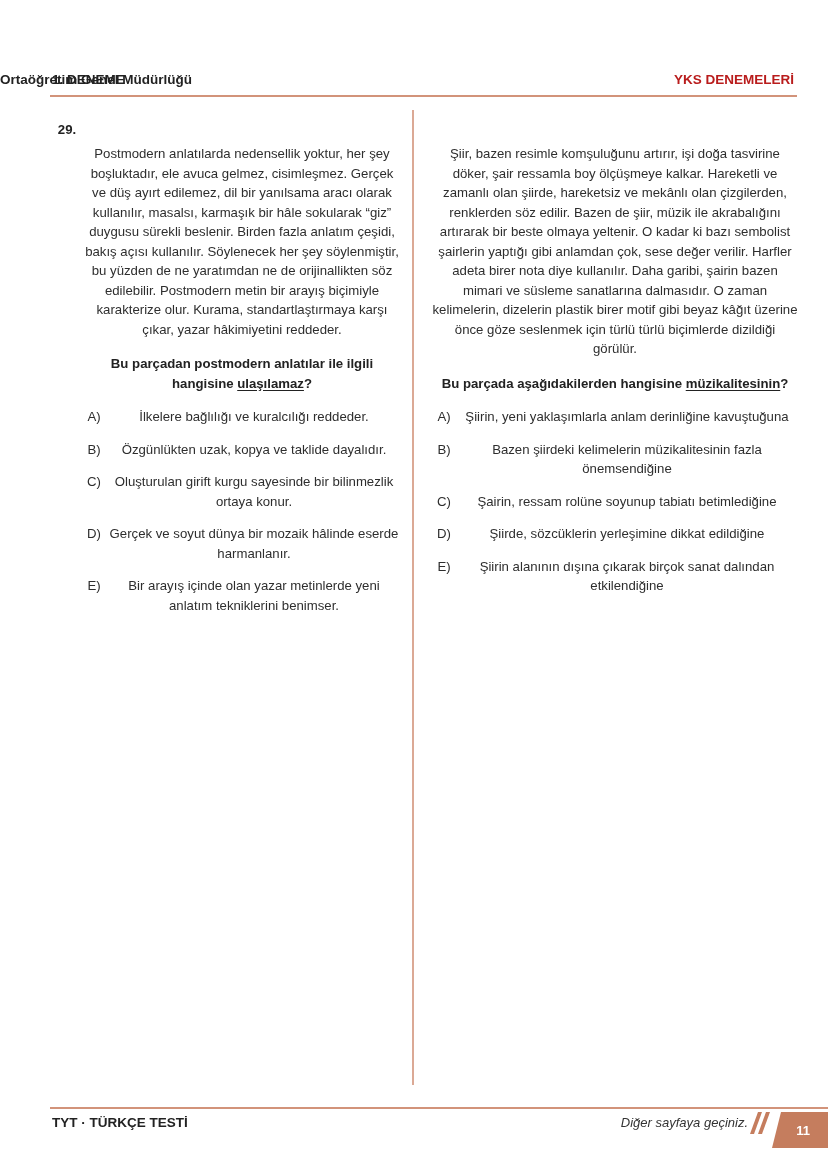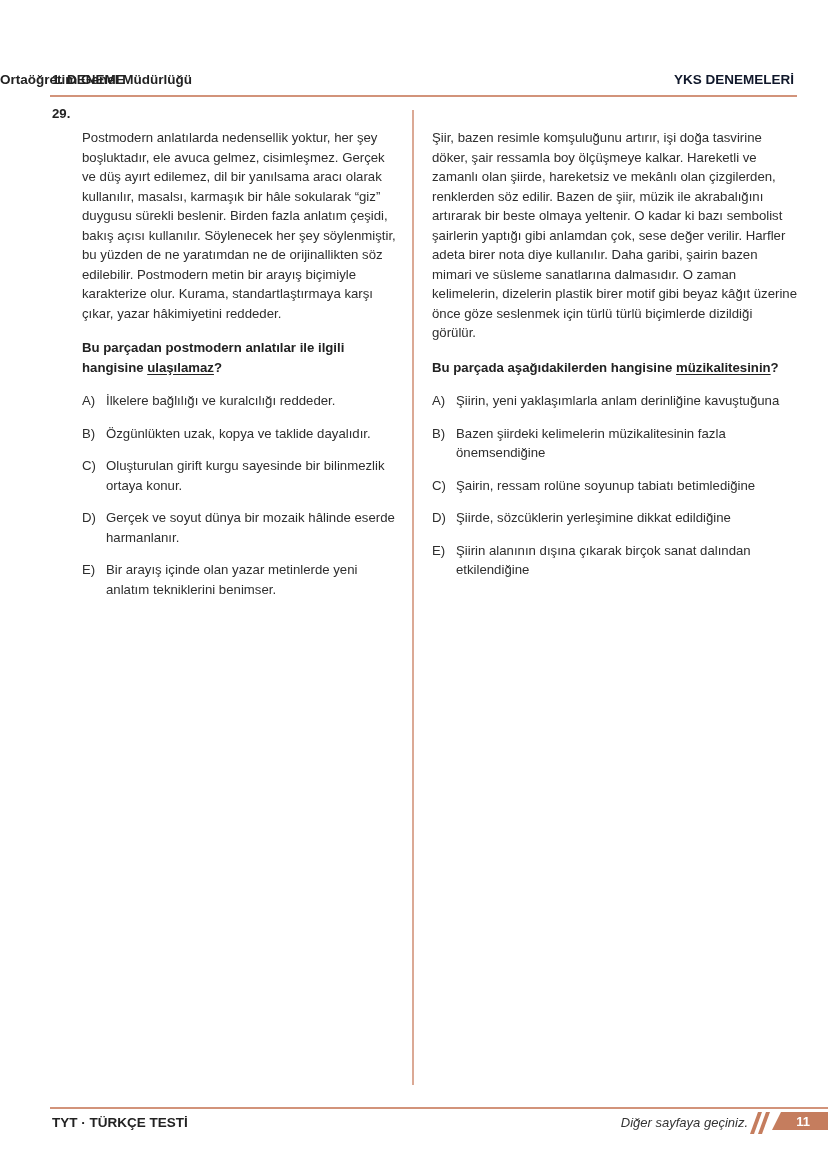--- a/index.html
+++ b/index.html
@@ -9,45 +9,45 @@
   }
   *{margin:0;padding:0;box-sizing:border-box;}
   html,body{background:#ffffff;}
   body{
     width:828px;height:1167px;position:relative;overflow:hidden;
     font-family:"Liberation Sans", sans-serif;color:var(--ink);
   }
   
   .hdr-left{position:absolute;top:72px;left:52px;font-size:13.5px;font-weight:bold;color:#222;}
   .hdr-center{position:absolute;top:72px;left:0;right:0;text-align:left;font-size:13.5px;font-weight:bold;color:#222;}
-  .hdr-right{position:absolute;top:72px;right:34px;font-size:13.5px;font-weight:bold;color:#0f172a;}
+  .hdr-right{position:absolute;top:72px;right:34px;font-size:13.5px;font-weight:bold;color:#b91c1c;}
   .hdr-rule{position:absolute;top:95px;left:50px;right:31px;height:2px;background:var(--rule);}
   
   .divider{position:absolute;top:110px;left:412px;width:2px;height:975px;background:var(--rule);opacity:.8;}
-  .col{position:absolute;top:104px;font-size:13.2px;line-height:19.5px;}
+  .col{position:absolute;top:120px;font-size:13.2px;line-height:19.5px;text-align:center;}
   .col-left{left:52px;width:350px;}
   .col-right{left:432px;width:366px;}
   .question{display:flex;}
   .qnum{font-weight:bold;width:30px;flex:0 0 30px;color:#222;}
   .qbody{flex:1;}
   .passage{margin-bottom:15px;margin-top:24px;}
   .stem{font-weight:bold;color:#222;margin-bottom:14px;}
   .stem .uline{text-decoration:underline;text-underline-offset:2px;}
   .option{display:flex;margin-bottom:13px;}
   .opt-letter{width:24px;flex:0 0 24px;}
   .opt-text{flex:1;}
   
   .ftr-rule{position:absolute;top:1107px;left:50px;right:0;height:2px;background:var(--rule);}
   .ftr-left{position:absolute;top:1115px;left:52px;font-size:13.5px;font-weight:bold;color:#222;}
   .ftr-note{position:absolute;top:1115px;right:80px;font-size:13px;font-style:italic;color:#333;}
   .slash{position:absolute;top:1112px;width:4px;height:22px;background:var(--accent);transform:skewX(-20deg);}
   .slash.s1{right:70px;}
   .slash.s2{right:62px;}
   .page-badge{
-    position:absolute;top:1112px;right:0;width:56px;height:18px;background:var(--accent);
+    position:absolute;top:1112px;right:0;width:56px;height:36px;background:var(--accent);
     clip-path:polygon(9px 0,100% 0,100% 100%,0 100%);
     color:#fff;font-size:13px;font-weight:bold;display:flex;align-items:center;justify-content:center;
     padding-left:6px;
   }
 </style>
 </head>
 <body>
 
 <div class="hdr-left">1. DENEME</div>
 <div class="hdr-center">Ortaöğretim Genel Müdürlüğü</div>

